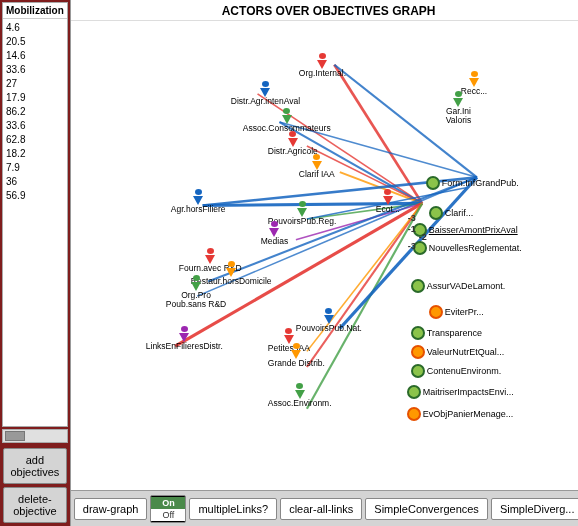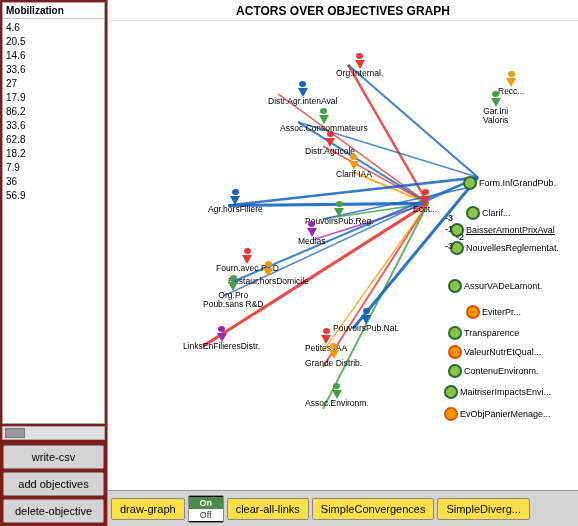--- a/index.html
+++ b/index.html
@@ -105,21 +105,21 @@
       align-items: center;
       height: 36px;
       background: #d4d4d4;
       border-top: 1px solid #999;
       padding: 3px 3px;
       gap: 3px;
     }
 
     .toolbar-btn {
       padding: 4px 8px;
-      background: #fde047;
+      background: #ffffff;
       border: 1px solid #888;
       cursor: pointer;
       font-size: 11px;
       white-space: nowrap;
       border-radius: 2px;
     }
 
     .on-off-btn {
       display: flex;
       flex-direction: column;
@@ -258,21 +258,20 @@
         <div>18.2</div>
         <div>7.9</div>
         <div>36</div>
         <div>56.9</div>
       </div>
     </div>
     <div class="scrollbar-area">
       <div class="scrollbar-thumb"></div>
     </div>
     <div class="btn-panel">
-      <button class="action-btn">write-csv</button>
       <button class="action-btn">add objectives</button>
       <button class="action-btn">delete-objective</button>
     </div>
   </div>
 
   <div class="graph-area">
     <div class="graph-title">ACTORS OVER OBJECTIVES GRAPH</div>
     <div class="graph-canvas">
       <svg class="graph-svg" viewBox="0 0 470 450" preserveAspectRatio="none">
 
@@ -513,18 +512,19 @@
         <div class="objective-label">MaitriserImpactsEnvi...</div>
       </div>
     </div>
 
     <div class="bottom-toolbar">
       <button class="toolbar-btn">draw-graph</button>
       <div class="on-off-btn">
         <div class="on-off-top">On</div>
         <div class="on-off-bottom">Off</div>
       </div>
+      <button class="toolbar-btn">multipleLinks?</button>
       <button class="toolbar-btn">clear-all-links</button>
       <button class="toolbar-btn">SimpleConvergences</button>
       <button class="toolbar-btn">SimpleDiverg...</button>
     </div>
   </div>
 </div>
 
 </body></html>

